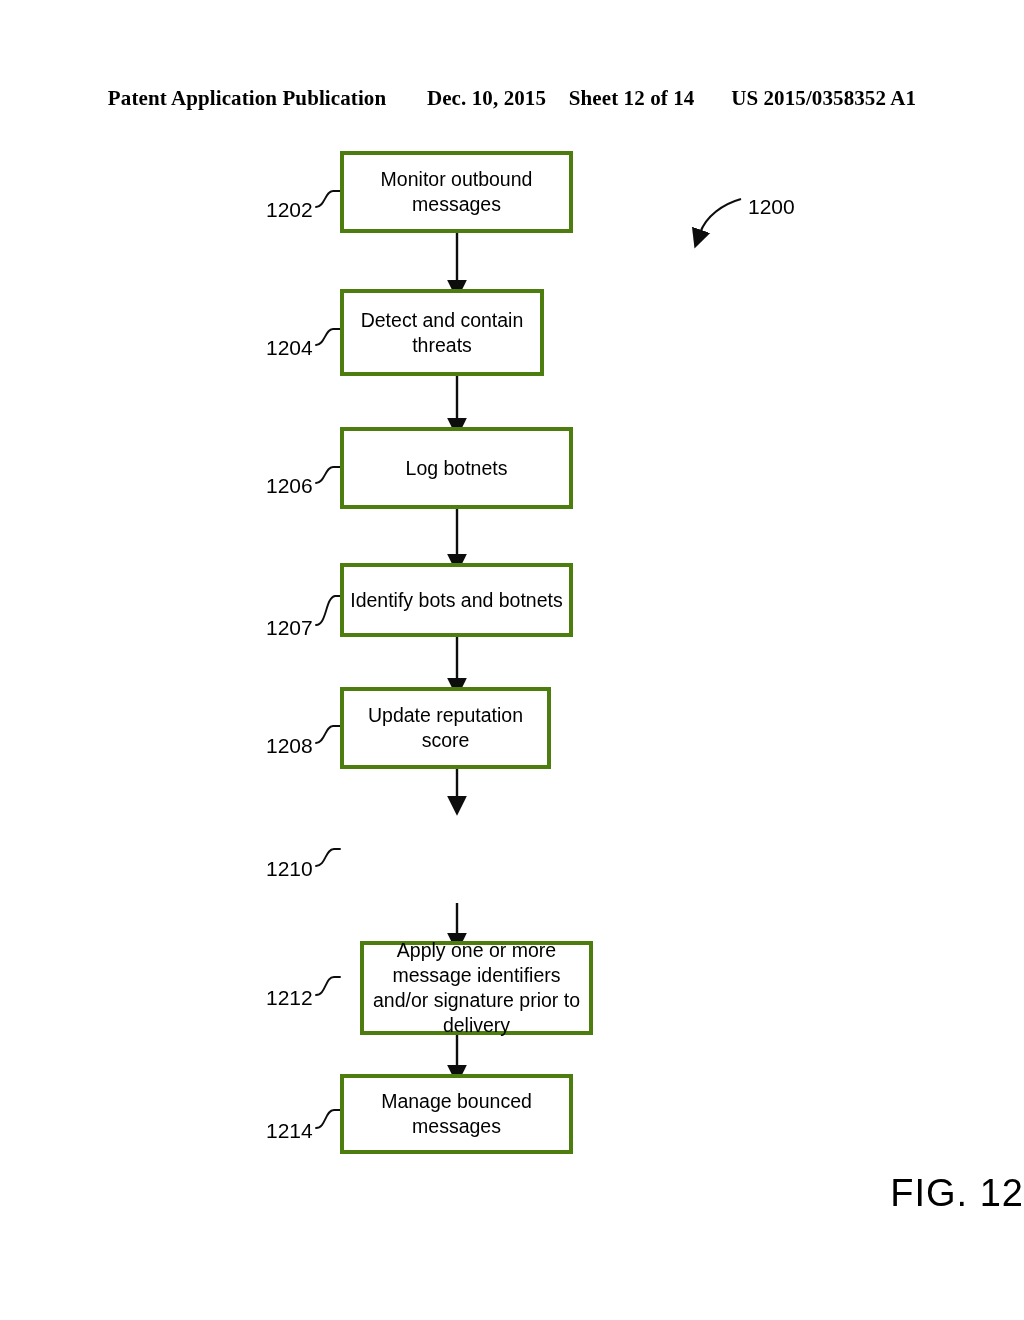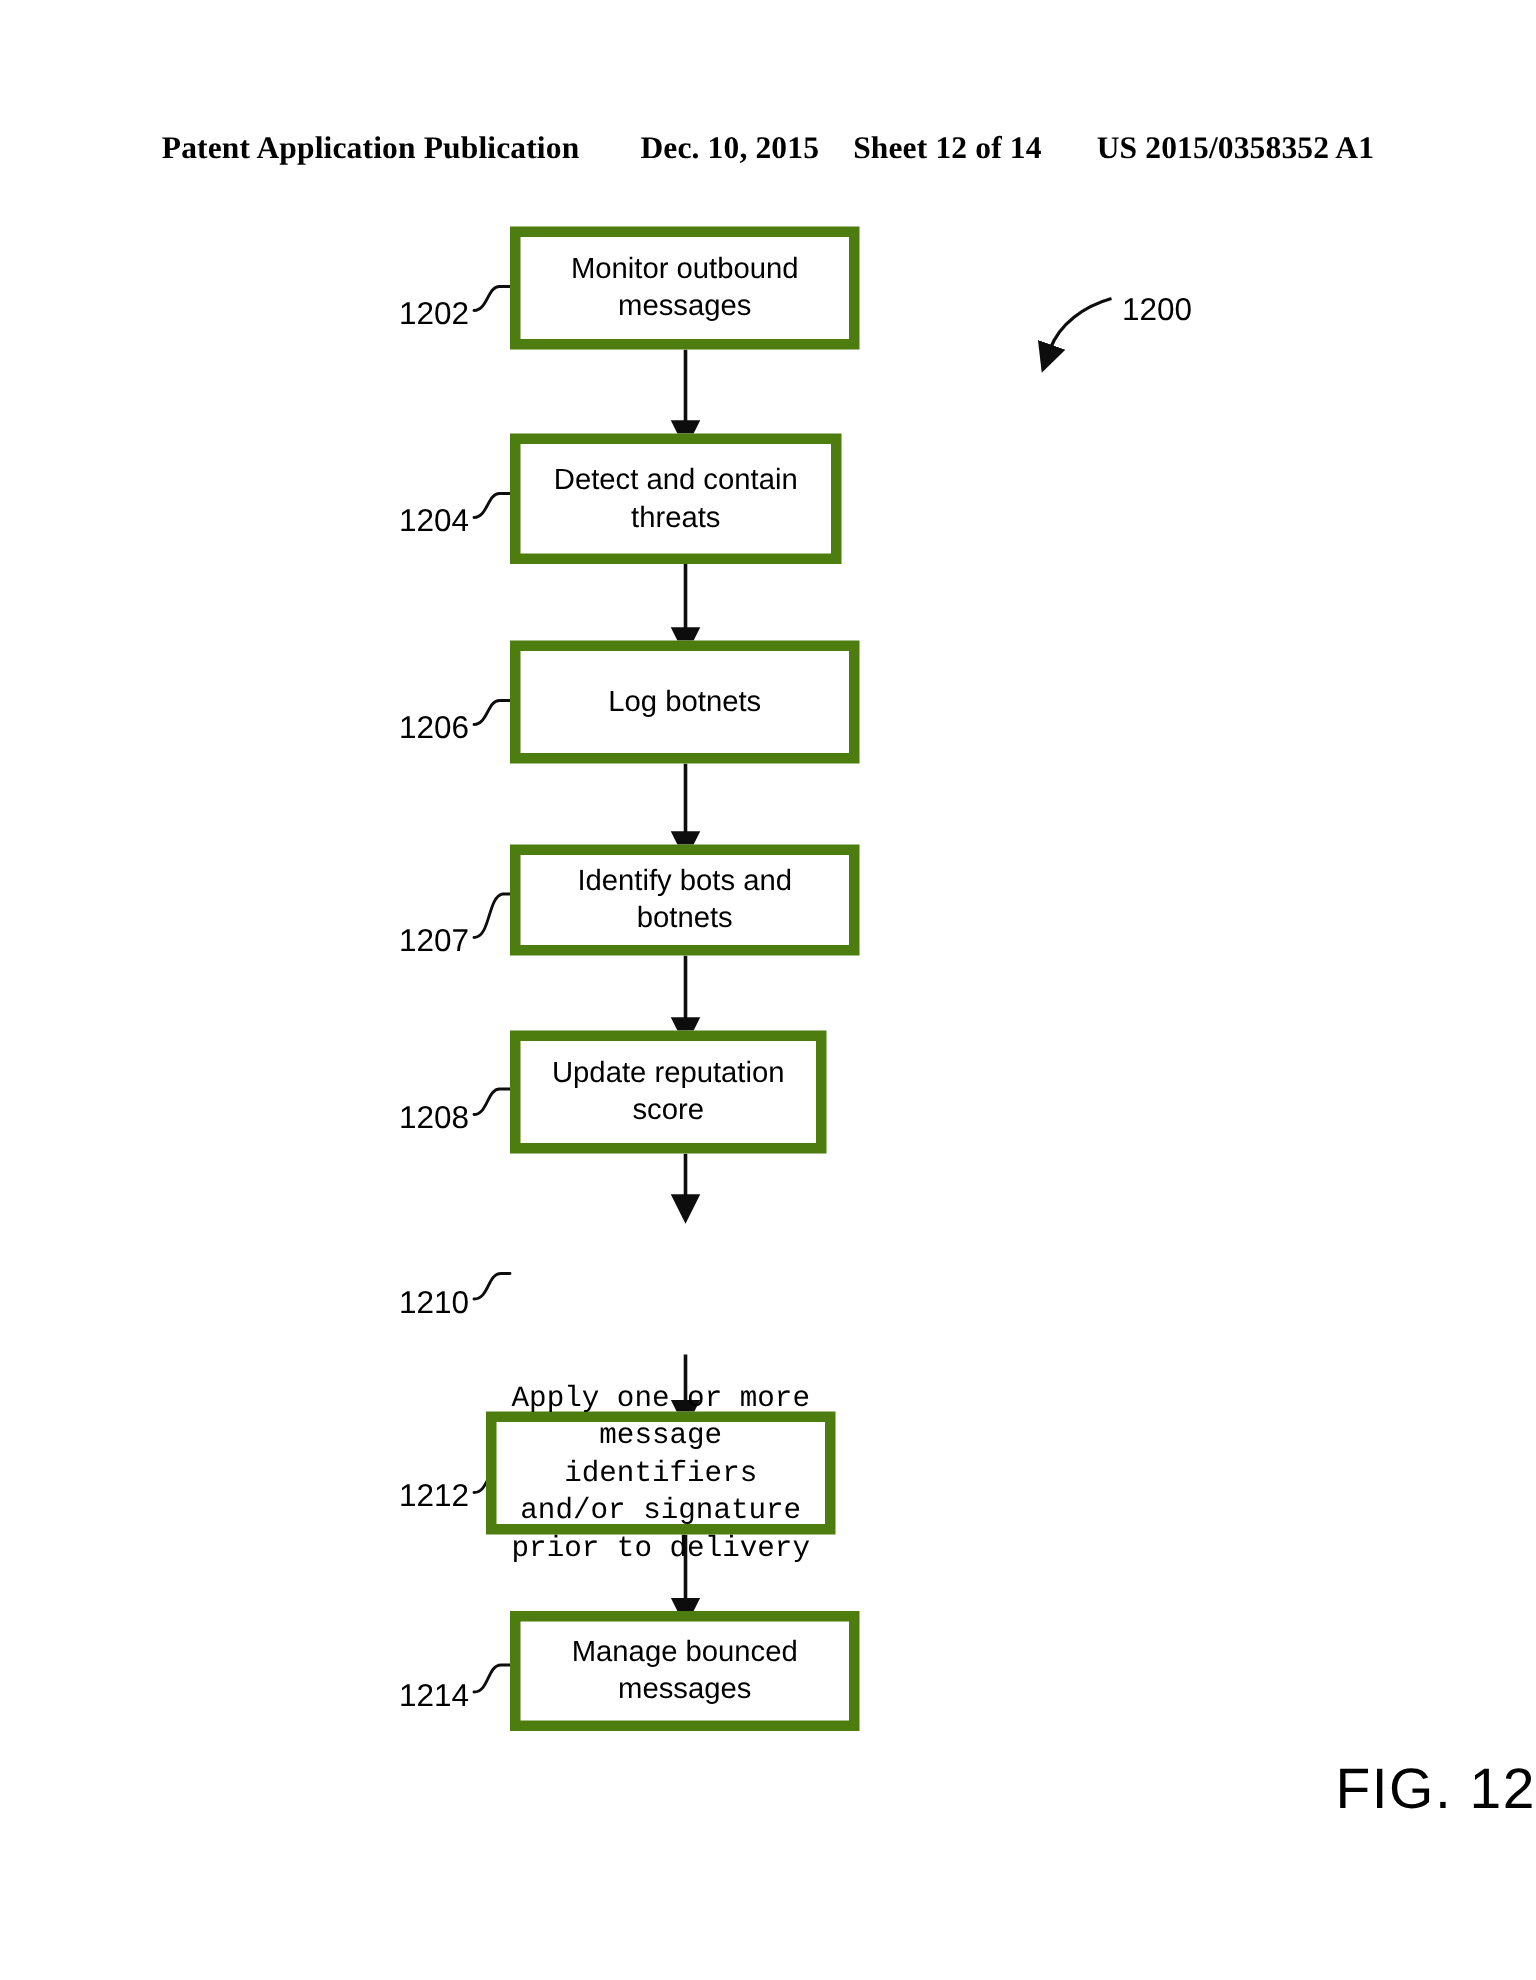--- a/index.html
+++ b/index.html
@@ -41,21 +41,21 @@
     position: absolute;
     top: 0;
     left: 0;
     width: 1024px;
     height: 1320px;
   }
 
   .flow-box {
     position: absolute;
     box-sizing: border-box;
-    border: 7px solid #4d7c0f;
+    border: 4px solid #4d7c0f;
     background: #ffffff;
     display: flex;
     align-items: center;
     justify-content: center;
     text-align: center;
     font-family: "Liberation Sans", sans-serif;
     font-size: 19.5px;
     line-height: 25px;
     color: #000000;
     padding: 2px 6px;
@@ -141,38 +141,38 @@
       <path d="M316,1128 C326,1128 325,1110 334,1110 L340,1110"></path>
     </g>
 
     <path d="M741,199 C723,204 706,216 700,233" stroke="#0d0d0d" stroke-width="2.2" fill="none" marker-end="url(#arrowhead-callout)"></path>
   </svg>
 
   <div class="flow-box" style="left:340px; top:151px; width:233px; height:82px;">
     <span class="box-text">Monitor outbound messages</span>
   </div>
 
-  <div class="flow-box" style="left:340px; top:289px; width:221px; height:87px;text-align:center;">
+  <div class="flow-box" style="left:340px; top:289px; width:204px; height:87px;text-align:center;">
     <span class="box-text">Detect and contain threats</span>
   </div>
 
   <div class="flow-box" style="left:340px; top:427px; width:233px; height:82px;">
     <span class="box-text">Log botnets</span>
   </div>
 
   <div class="flow-box" style="left:340px; top:563px; width:233px; height:74px;">
     <span class="box-text">Identify bots and botnets</span>
   </div>
 
   <div class="flow-box" style="left:340px; top:687px; width:211px; height:82px;">
     <span class="box-text">Update reputation score</span>
   </div>
 
 
-  <div class="flow-box" style="left:324px; top:941px; width:233px; height:82px;font-family:Liberation Mono, monospace;">
+  <div class="flow-box" style="left:360px; top:941px; width:233px; height:94px;">
     <span class="box-text">Apply one or more message identifiers and/or signature prior to delivery</span>
   </div>
 
   <div class="flow-box" style="left:340px; top:1074px; width:233px; height:80px;">
     <span class="box-text">Manage bounced messages</span>
   </div>
 
   <div class="ref-num" style="left:266px; top:199px;">1202</div>
   <div class="ref-num" style="left:266px; top:337px;">1204</div>
   <div class="ref-num" style="left:266px; top:475px;">1206</div>

